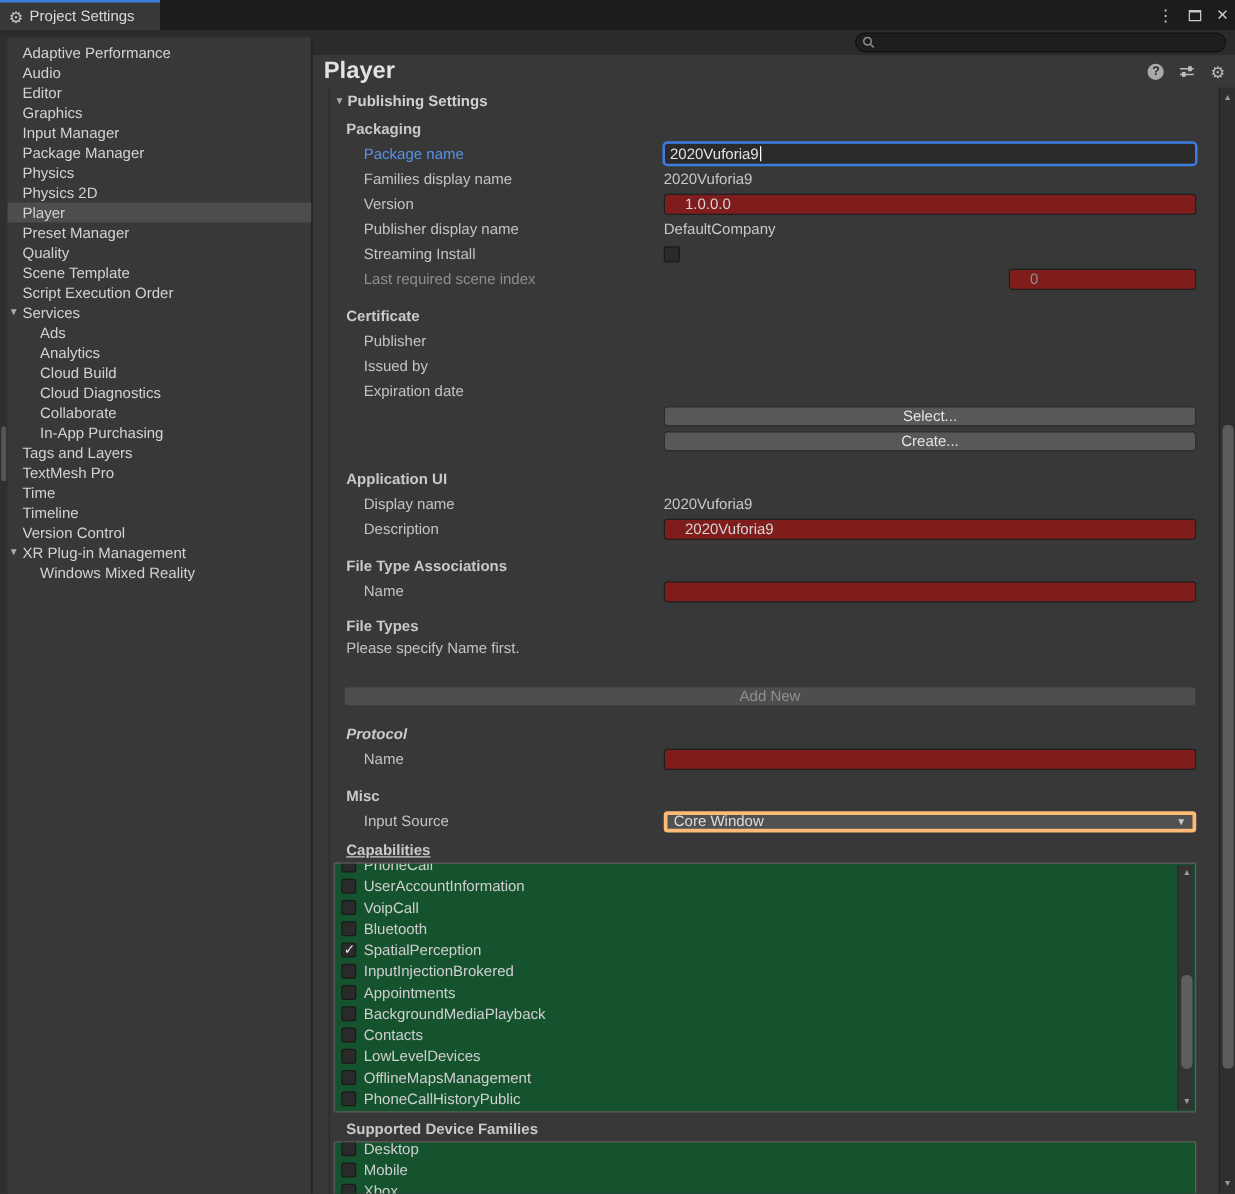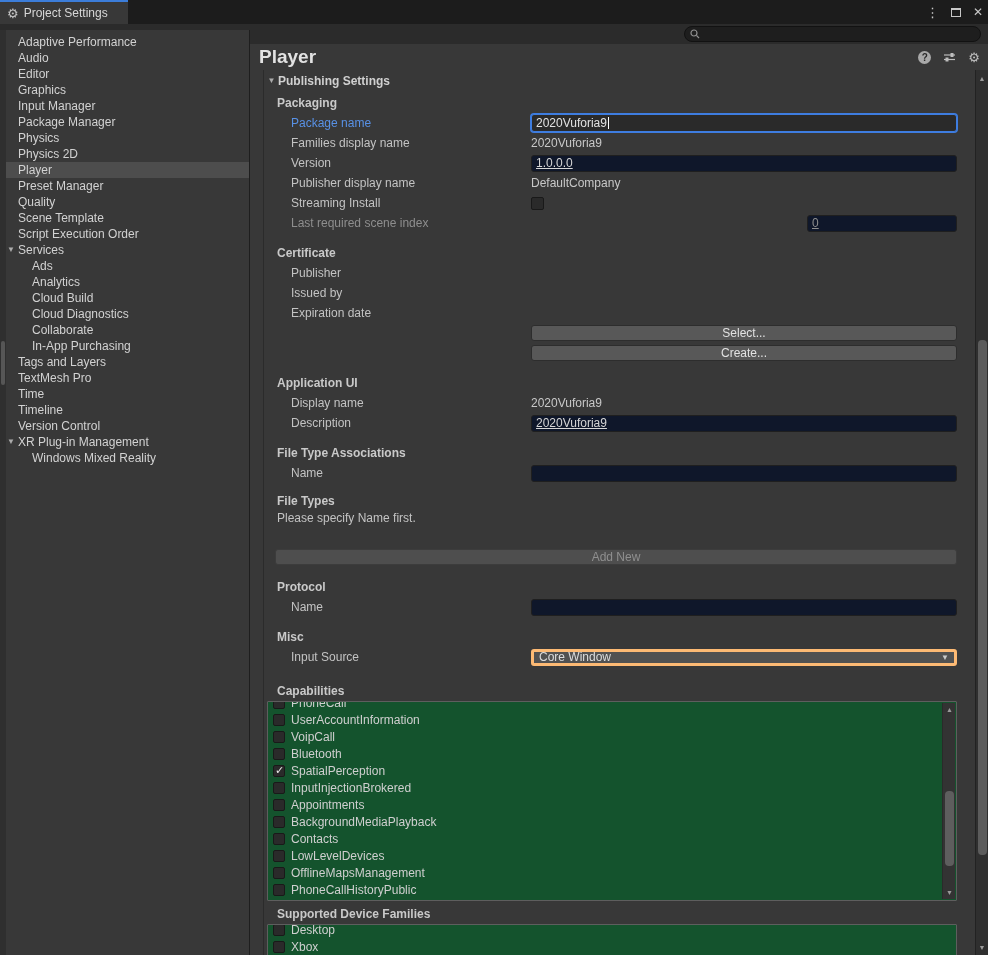--- a/index.html
+++ b/index.html
@@ -41,21 +41,21 @@
   .content-edge { position:absolute; left:12px; top:26px; bottom:0; width:1px; background:#2B2B2B; }
 
   .fold-row { display:flex; align-items:center; height:17px; margin:2px 0 0 14px; font-weight:bold; color:#D0D0D0; }
   .fold-row .tri { flex:0 0 13px; width:13px; }
   .sec-head { margin:7px 0 2px 26px; height:15px; font-weight:bold; color:#C9C9C9; }
   .frow { display:flex; align-items:center; height:20px; padding-left:40px; }
   .frow .lbl { flex:0 0 240px; color:#C3C3C3; }
   .frow .val { flex:1; display:flex; align-items:center; min-width:0; }
   .dim { color:#8E8E8E !important; }
 
-  .input { height:17px; width:100%; background:#0f172a; border:1px solid #1F1F1F; border-radius:3px; color:#D6D6D6; padding:0 4px; font:12px "Liberation Sans",sans-serif;text-decoration:underline; }
+  .input { height:17px; width:100%; background:#7f1d1d; border:1px solid #1F1F1F; border-radius:3px; color:#D6D6D6; padding:0 16px; font:12px "Liberation Sans",sans-serif; }
   .input-div { height:18px; width:100%; background:#2A2A2A; border:1px solid #3E7DE0; box-shadow:0 0 0 1px #3E7DE0; border-radius:3px; color:#E2E2E2; padding:0 4px; display:flex; align-items:center; }
   .caret { width:1px; height:12px; background:#FFFFFF; margin-left:1px; }
   .bluelbl { color:#5891E6 !important; }
   .plainval { color:#C8C8C8; }
 
   .btn { height:16px; width:100%; background:#585858; border:1px solid #2D2D2D; border-radius:3px; color:#E2E2E2; display:flex; align-items:center; justify-content:center; font-size:12px; }
   .btn.disabled { background:#4E4E4E; color:#8F8F8F; border-color:#3C3C3C; }
   .btn-row { display:flex; align-items:center; height:20px; padding-left:280px; }
   .wide-row { display:flex; align-items:center; height:20px; padding-left:24px;margin-top:21px; }
 
@@ -297,40 +297,40 @@
           <input class="input" value="" style="">
         </span>
     </div>
 
     <div class="sec-head" style="margin-top:11px;">File Types</div>
     <div class="note-row">Please specify Name first.</div>
     <div class="wide-row">
         <button class="btn disabled">Add New</button>
       </div>
 
-    <div class="sec-head" style="margin-top:13px;">Protocol</div>
+    <div class="sec-head" style="margin-top:13px;font-style:italic;">Protocol</div>
     <div class="frow">
       <span class="lbl">Name</span>
       <span class="val">
           <input class="input" value="" style="">
         </span>
     </div>
 
     <div class="sec-head" style="margin-top:13px;">Misc</div>
     <div class="frow">
       <span class="lbl">Input Source</span>
       <span class="val">
         <span class="dropdown">
           <span>Core Window</span>
           <span class="dd-arrow">▼</span>
         </span>
       </span>
     </div>
 
-    <div class="sec-head" style="margin-top:17px;">Capabilities</div>
+    <div class="sec-head" style="margin-top:6px;text-decoration:underline;">Capabilities</div>
     <div class="listbox caps-box">
       <div class="cap-list shifted">
         <label class="cap-row">
             <span class="cb"></span>
             <span>PhoneCall</span>
           </label>
         <label class="cap-row">
             <span class="cb"></span>
             <span>UserAccountInformation</span>
           </label>
@@ -384,20 +384,24 @@
 
     <div class="sec-head" style="margin-top:6px;margin-left:26px;">Supported Device Families</div>
     <div class="listbox fam-box">
       <div class="cap-list" style="margin-top:-4px;">
         <label class="cap-row">
             <span class="cb"></span>
             <span>Desktop</span>
           </label>
         <label class="cap-row">
             <span class="cb"></span>
+            <span>Mobile</span>
+          </label>
+        <label class="cap-row">
+            <span class="cb"></span>
             <span>Xbox</span>
           </label>
         <label class="cap-row">
             <span class="cb checked"></span>
             <span>Holographic</span>
           </label>
 
       </div>
     </div>
 

